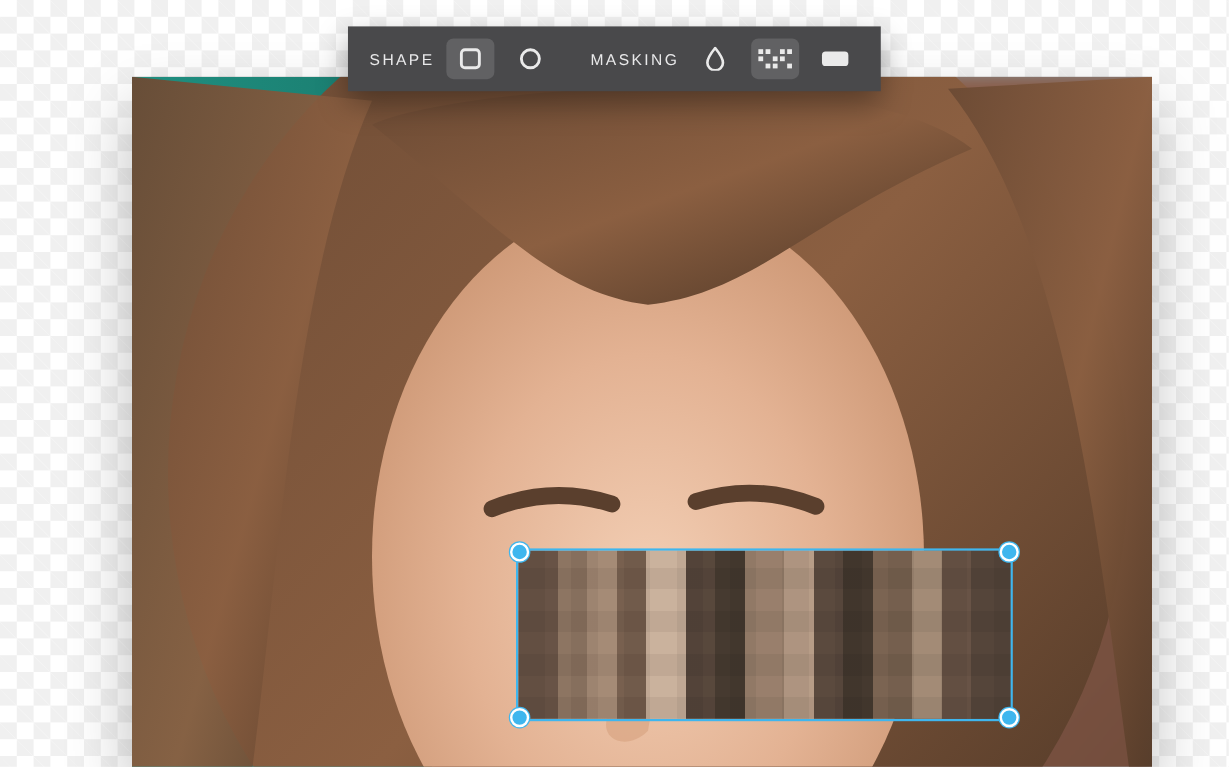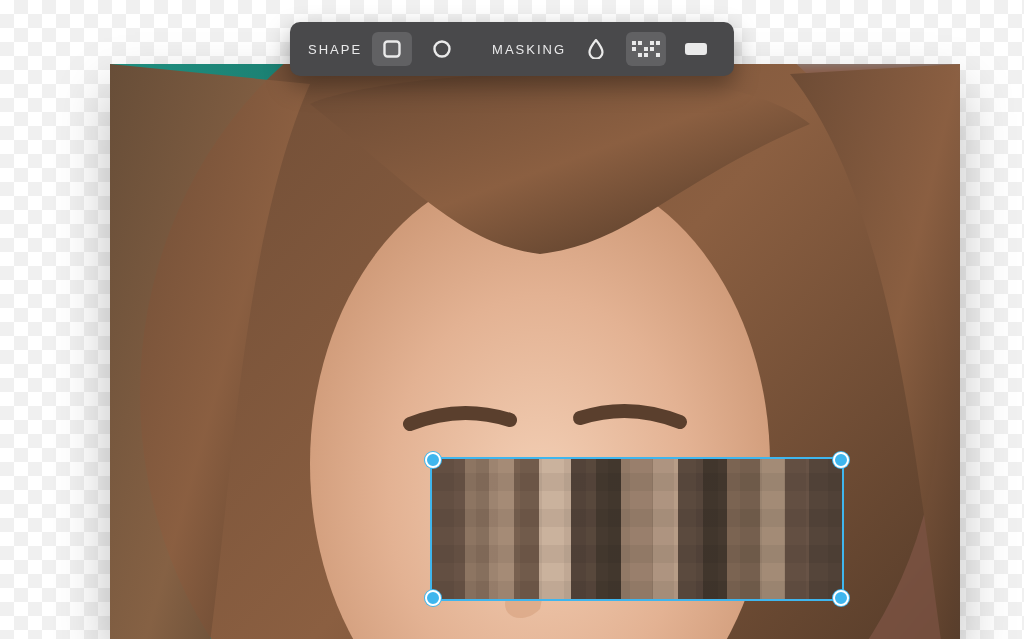--- a/index.html
+++ b/index.html
@@ -89,21 +89,21 @@
   
   .toolbar {
     position: absolute;
     top: 22px;
     left: 50%;
     transform: translateX(-50%);
     display: flex;
     align-items: center;
     gap: 30px;
     background: #49494b;
-    border-radius: 10px;
+    border-radius: 0;
     padding: 10px 18px;
     box-shadow: 0 10px 25px rgba(0,0,0,0.35);
   }
   .group {
     display: flex;
     align-items: center;
     gap: 10px;
   }
   .group-label {
     color: #e9e9ea;

